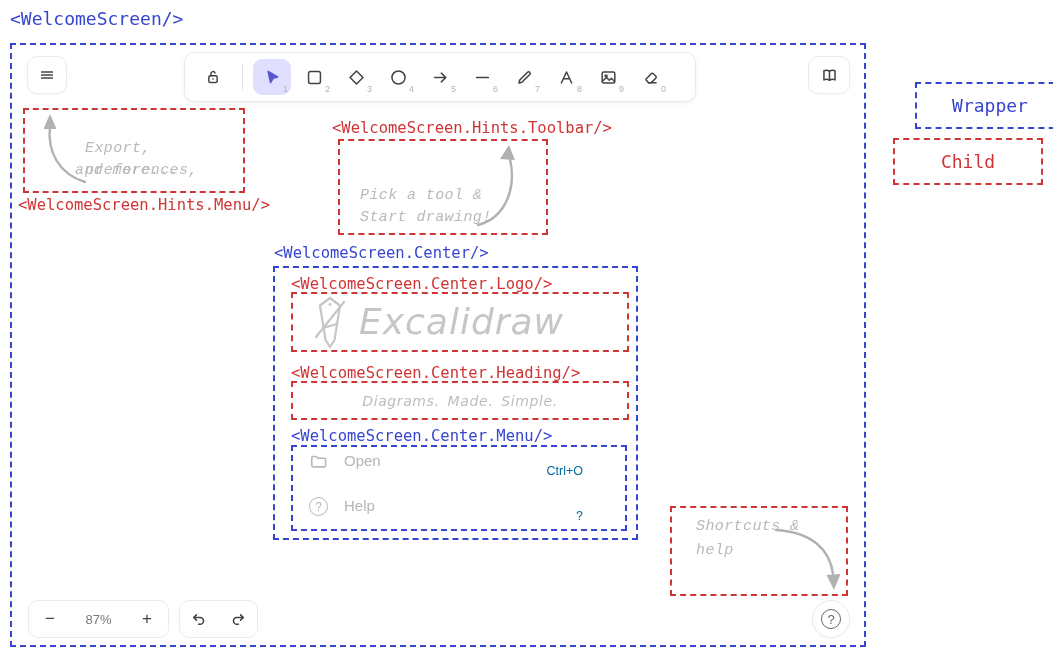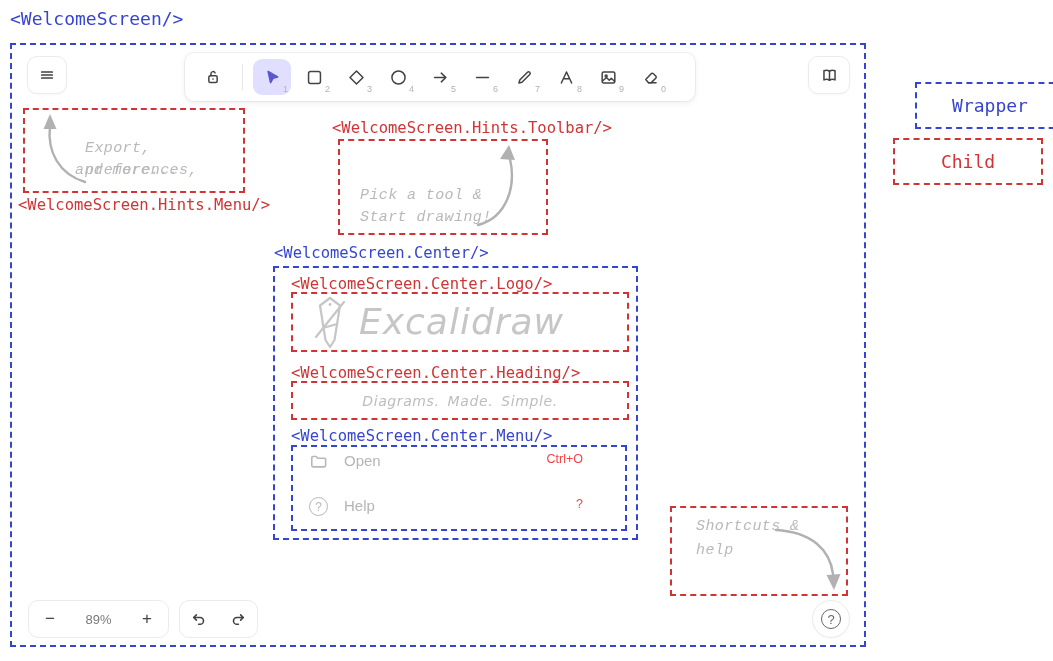--- a/index.html
+++ b/index.html
@@ -51,21 +51,21 @@
 
   
   .logo-text{font-family:"DejaVu Sans",sans-serif;font-style:italic;color:#c6c6c6;
              font-size:36px;letter-spacing:1px;}
   .heading-text{font-family:"DejaVu Sans",sans-serif;font-style:italic;color:#bdbdbd;
                 font-size:14px;letter-spacing:.6px;word-spacing:3px;}
 
   .menu-row{position:absolute;left:6px;right:0;height:30px;display:flex;align-items:flex-start;
             padding:0 42px 0 10px;border-radius:6px;}
   .menu-row .mlabel{color:#b5b5b5;font-size:15px;margin-left:16px;}
-  .menu-row .mshort{margin-left:auto;color:#ef4444;font-size:12.5px;}
+  .menu-row .mshort{margin-left:auto;color:#0369a1;font-size:12.5px;margin-top:12px;}
 
   .circle-q{box-sizing:border-box;width:19px;height:19px;border:1.5px solid #b8b8b8;border-radius:50%;
             color:#b8b8b8;font-size:12px;display:flex;align-items:center;justify-content:center;
             font-family:"Liberation Sans",sans-serif;}
   .circle-q.dark{border-color:#666;color:#666;width:20px;height:20px;font-size:13px;}
 
   
   .zoom-group{position:absolute;left:28px;top:600px;width:141px;height:38px;background:#fff;
               border:1px solid var(--btn-border);border-radius:10px;display:flex;align-items:stretch;
               box-sizing:border-box;overflow:hidden;}
@@ -251,21 +251,21 @@
     <div class="hand" style="position:absolute;left:24px;top:8px;font-size:15px;">Shortcuts &amp;</div>
     <div class="hand" style="position:absolute;left:24px;top:32px;font-size:15px;">help</div>
   </div>
 
   <div class="ibtn" style="left:812px;top:600px;width:38px;height:38px;border-radius:50%;">
     <span class="circle-q dark">?</span>
   </div>
 
   <div class="zoom-group">
     <div class="seg zoom-out">−</div>
-    <div class="seg zoom-level">89%</div>
+    <div class="seg zoom-level">87%</div>
     <div class="seg zoom-in">+</div>
   </div>
 
   <div class="history-group">
     <div class="seg">
       <svg class="icon" width="18" height="18" viewBox="0 0 24 24" fill="none" stroke="#434343" stroke-width="1.6" stroke-linecap="round" stroke-linejoin="round">
         <path d="M8.5 6.5 L5 10 L8.5 13.5"></path>
         <path d="M5 10 H13.5 a4.5 4.5 0 0 1 0 9 H11.5"></path>
       </svg>
     </div>

